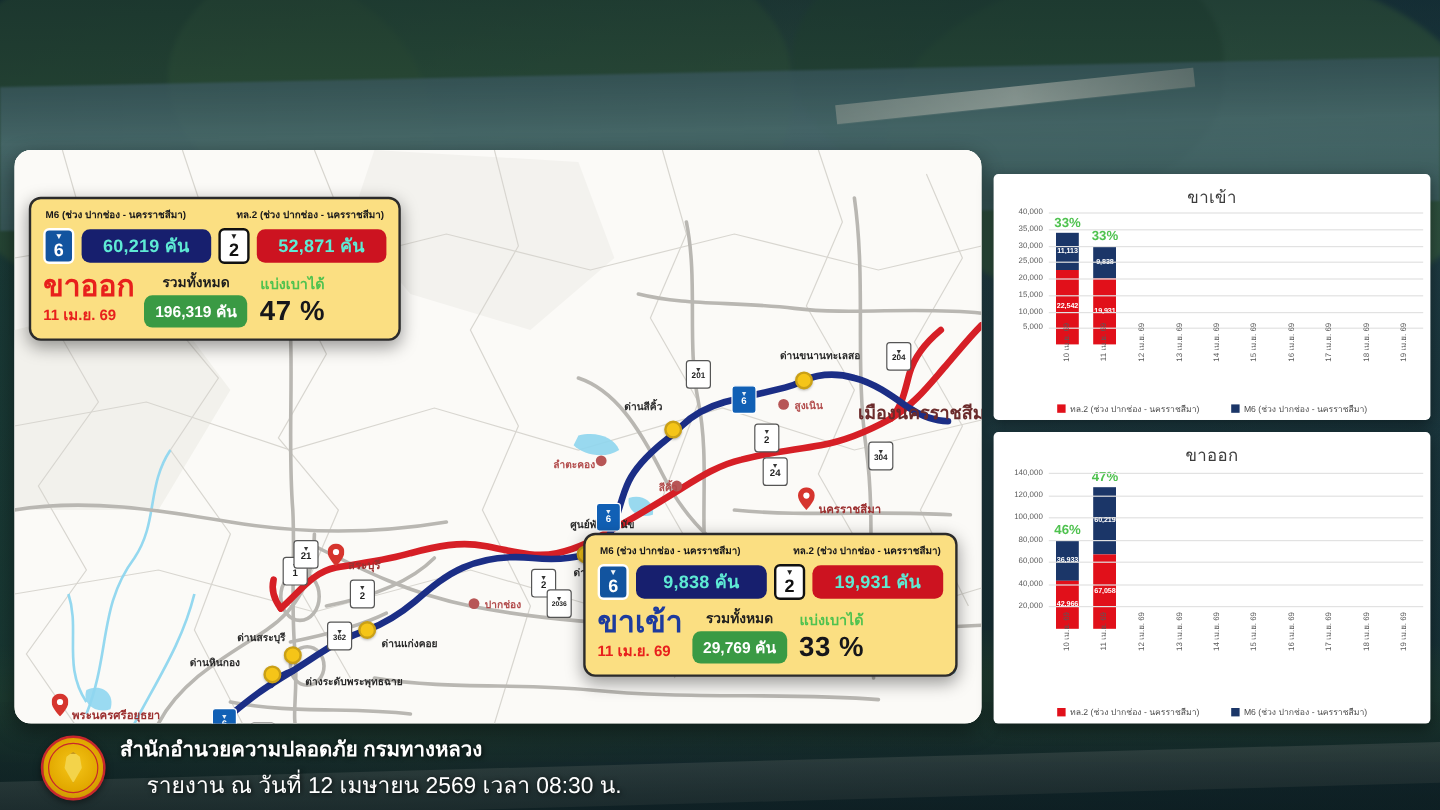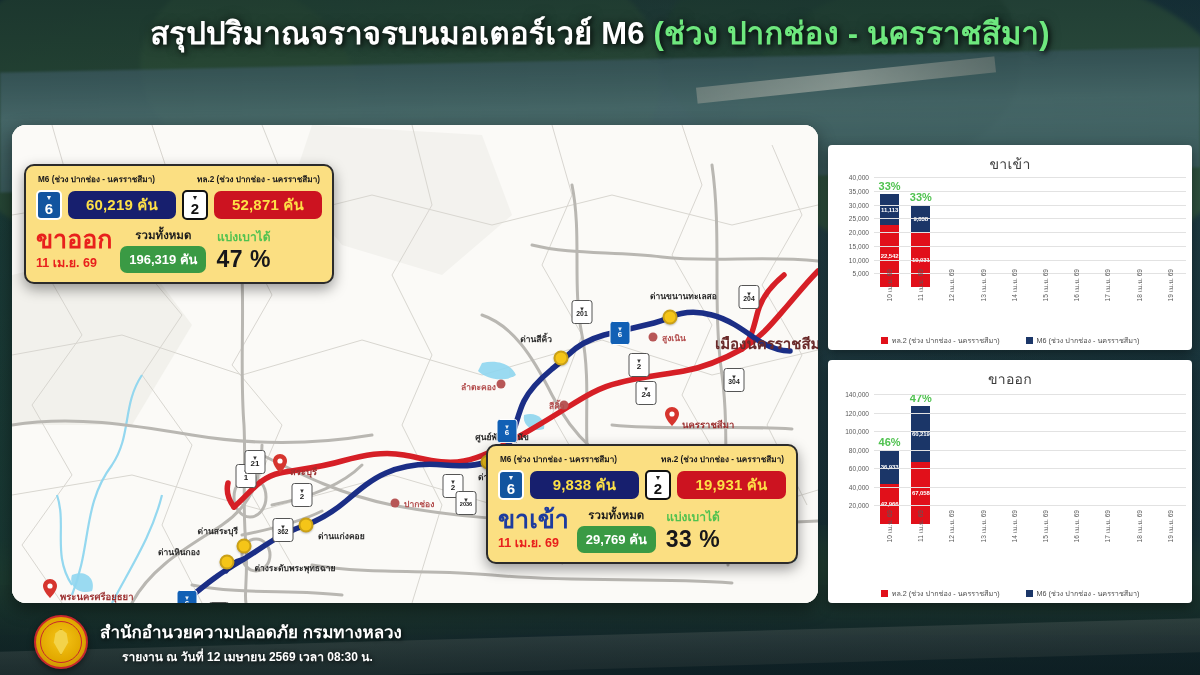--- a/index.html
+++ b/index.html
@@ -157,21 +157,21 @@
     width:26px; height:30px; border-radius:5px; flex:none;
     display:flex; flex-direction:column; align-items:center; justify-content:center;
     font-weight:800; font-size:15px; line-height:1; position:relative;
   }
   .shield.blue { background:#12549f; color:#fff; border:2px solid #fff; }
   .shield.white { background:#fff; color:#111; border:2px solid #111; }
   .shield .cap { font-size:7px; line-height:5px; margin-bottom:1px; opacity:.95; }
   .pill {
     flex:1; height:28px; border-radius:7px; display:flex;
     align-items:center; justify-content:center;
-    font-size:15px; font-weight:800; color:#fde047; letter-spacing:.2px;
+    font-size:15px; font-weight:800; color:#5eead4; letter-spacing:.2px;
   }
   .pill.navy { background:#171f6e; }
   .pill.red  { background:#cc1320; }
   .card-bottom { display:flex; align-items:flex-end; gap:8px; margin-top:6px; }
   .dir-wrap { flex:none; }
   .dir {
     font-size:25px; font-weight:800; line-height:1.02; white-space:nowrap;
   }
   .dir.out { color:#e8201c; }
   .dir.in  { color:#1d3b9e; }
@@ -231,41 +231,38 @@
     content:""; position:absolute; inset:4px; border-radius:50%;
     border:1.5px solid #c8272c;
   }
   .seal-core {
     width:20px; height:26px; background:#f3d34a;
     clip-path: polygon(50% 0%, 78% 16%, 86% 52%, 50% 100%, 14% 52%, 22% 16%);
     border:1px solid #a8760c;
   }
   .foot-text { color:#fff; text-shadow: 1px 1px 4px rgba(0,0,0,.85); }
   .f1 { font-size:17px; font-weight:800; }
-  .f2 { font-size:12px; font-weight:700; margin-top:2px; padding-left:22px; }
+  .f2 { font-size:19px; font-weight:400; margin-top:2px; padding-left:22px;text-align:center; }
 </style>
 </head>
 <body>
 
 <div class="bg">
   <div class="bg-hill hill-a"></div>
   <div class="bg-hill hill-b"></div>
   <div class="bg-hill hill-c"></div>
   <div class="bg-hill hill-d"></div>
   <div class="bg-water"></div>
   <div class="bg-dam"></div>
   <div class="bg-lowveg"></div>
   <div class="bg-road"></div>
   <div class="bg-scrim"></div>
 </div>
 
 <div class="header">
-  <div class="title-line t1">
-    <span>สรุปปริมาณจราจรบนมอเตอร์เวย์ M6 </span><span class="accent">(ช่วง ปากช่อง - นครราชสีมา)</span>
-  </div>
 </div>
 
 <div class="map-panel">
   <svg class="map-canvas" viewBox="0 0 806 478" preserveAspectRatio="none">
     <rect x="0" y="0" width="806" height="478" fill="#f8f7f3"></rect>
 
     <path d="M0,0 L806,0 L806,478 L0,478 Z" fill="#fbfaf7"></path>
     <path d="M300,0 L470,10 L500,90 L430,150 L330,120 L280,60 Z" fill="#f3f2ee"></path>
     <path d="M0,150 L120,120 L180,200 L120,300 L0,300 Z" fill="#f2f1ec"></path>
 

